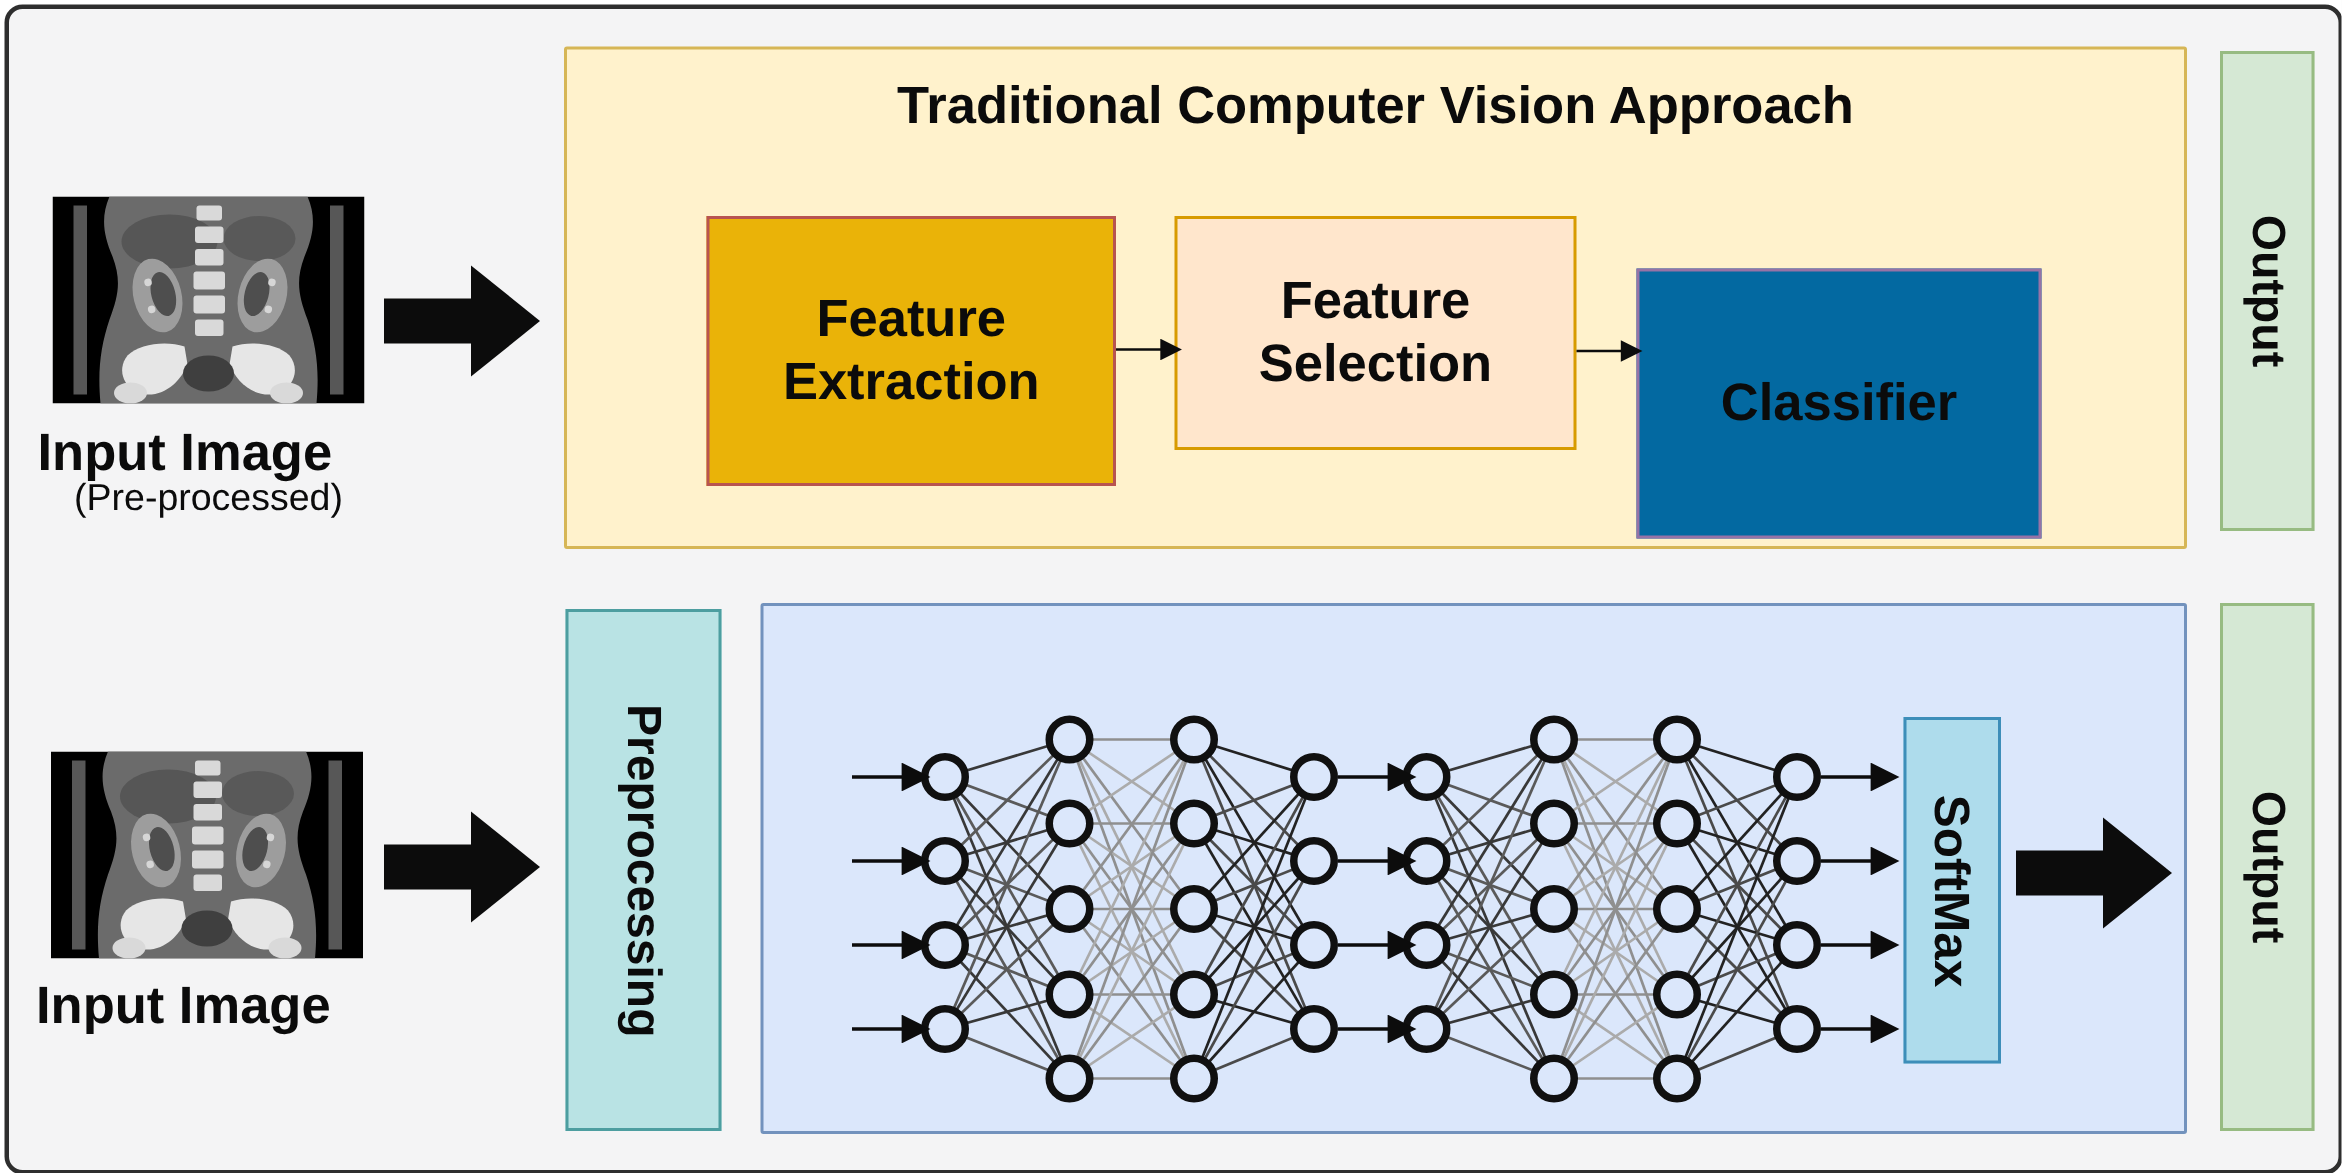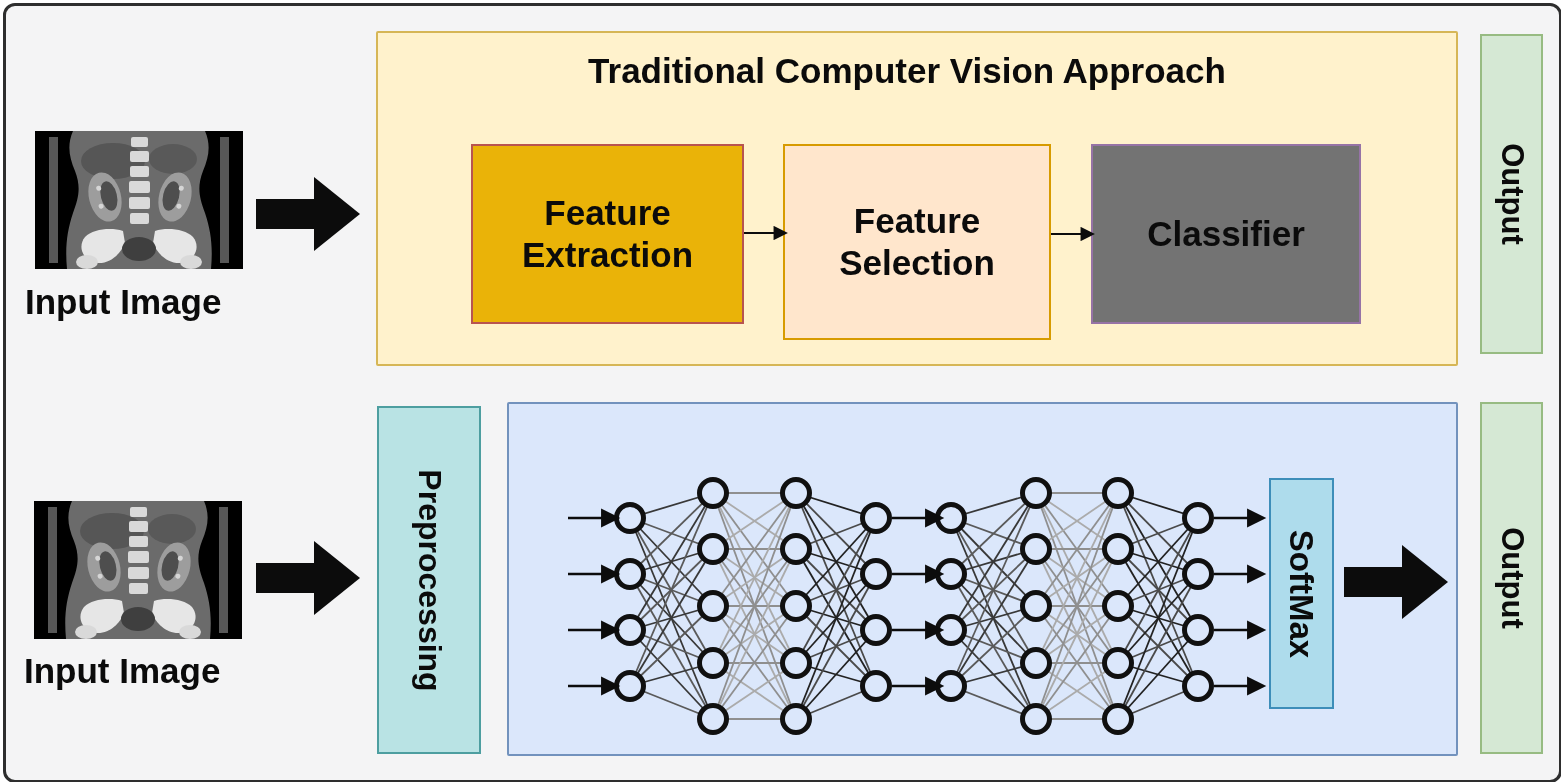--- a/index.html
+++ b/index.html
@@ -13,21 +13,21 @@
   .container{border:2px solid;border-radius:2px;}
   .yellow{background:#fff2cc;border-color:#d6b656;}
   .blue{background:#dbe7fb;border-color:#7292bd;}
   
   .stage{
     border:2px solid;display:flex;align-items:center;justify-content:center;
     text-align:center;font-weight:bold;font-size:35px;line-height:1.2;color:#0b0b0b;
   }
   .pink{background:#eab308;border-color:#b85450;}
   .orange{background:#ffe6cc;border-color:#d79b00;}
-  .purple{background:#737373;border-color:#9673a6;}
+  .purple{background:#0369a1;border-color:#9673a6;margin-top:35px;}
   
   .vbox{
     border:2px solid;display:flex;align-items:center;justify-content:center;
   }
   .green{background:#d5e8d4;border-color:#97bb82;}
   .teal{background:#b9e3e4;border-color:#4d9ea0;}
   .cyan{background:#aedcec;border-color:#3d8eb9;}
   .vtext{
     transform:rotate(90deg);white-space:nowrap;font-weight:bold;color:#0b0b0b;
   }
@@ -86,33 +86,34 @@
         <ellipse cx="52" cy="131" rx="11" ry="7" fill="#d9d9d9"></ellipse>
         <ellipse cx="156" cy="131" rx="11" ry="7" fill="#d9d9d9"></ellipse>
       </g>
     </defs>
   </svg>
 
   <svg class="ct-img" style="left:29px;top:125px" width="208" height="138">
     <use href="#ct-scan"></use>
   </svg>
   <div class="abs caption" style="left:19px;top:276px;width:228px">Input Image</div>
+  <div class="abs subcaption" style="left:19px;top:312px;width:228px">(Pre-processed)</div>
 
   <div class="bigarrow" style="left:250px;top:171px">
     <div class="shaft"></div>
     <div class="head"></div>
   </div>
 
   <div class="abs container yellow" style="left:370px;top:25px;width:1082px;height:335px"></div>
-  <div class="abs title" style="left:360px;top:46px;width:1082px">Traditional Computer Vision Approach</div>
+  <div class="abs title" style="left:370px;top:46px;width:1082px">Traditional Computer Vision Approach</div>
 
   <div class="abs stage pink" style="left:465px;top:138px;width:273px;height:180px">
     <span style="width:220px">Feature Extraction</span>
   </div>
-  <div class="abs stage orange" style="left:777px;top:138px;width:268px;height:196px">
+  <div class="abs stage orange" style="left:777px;top:138px;width:268px;height:156px">
     <span style="width:200px">Feature Selection</span>
   </div>
   <div class="abs stage purple" style="left:1085px;top:138px;width:270px;height:180px">
     <span>Classifier</span>
   </div>
 
   <div class="abs vbox green" style="left:1474px;top:28px;width:63px;height:320px">
     <span class="vtext" style="font-size:31px">Output</span>
   </div>
 

